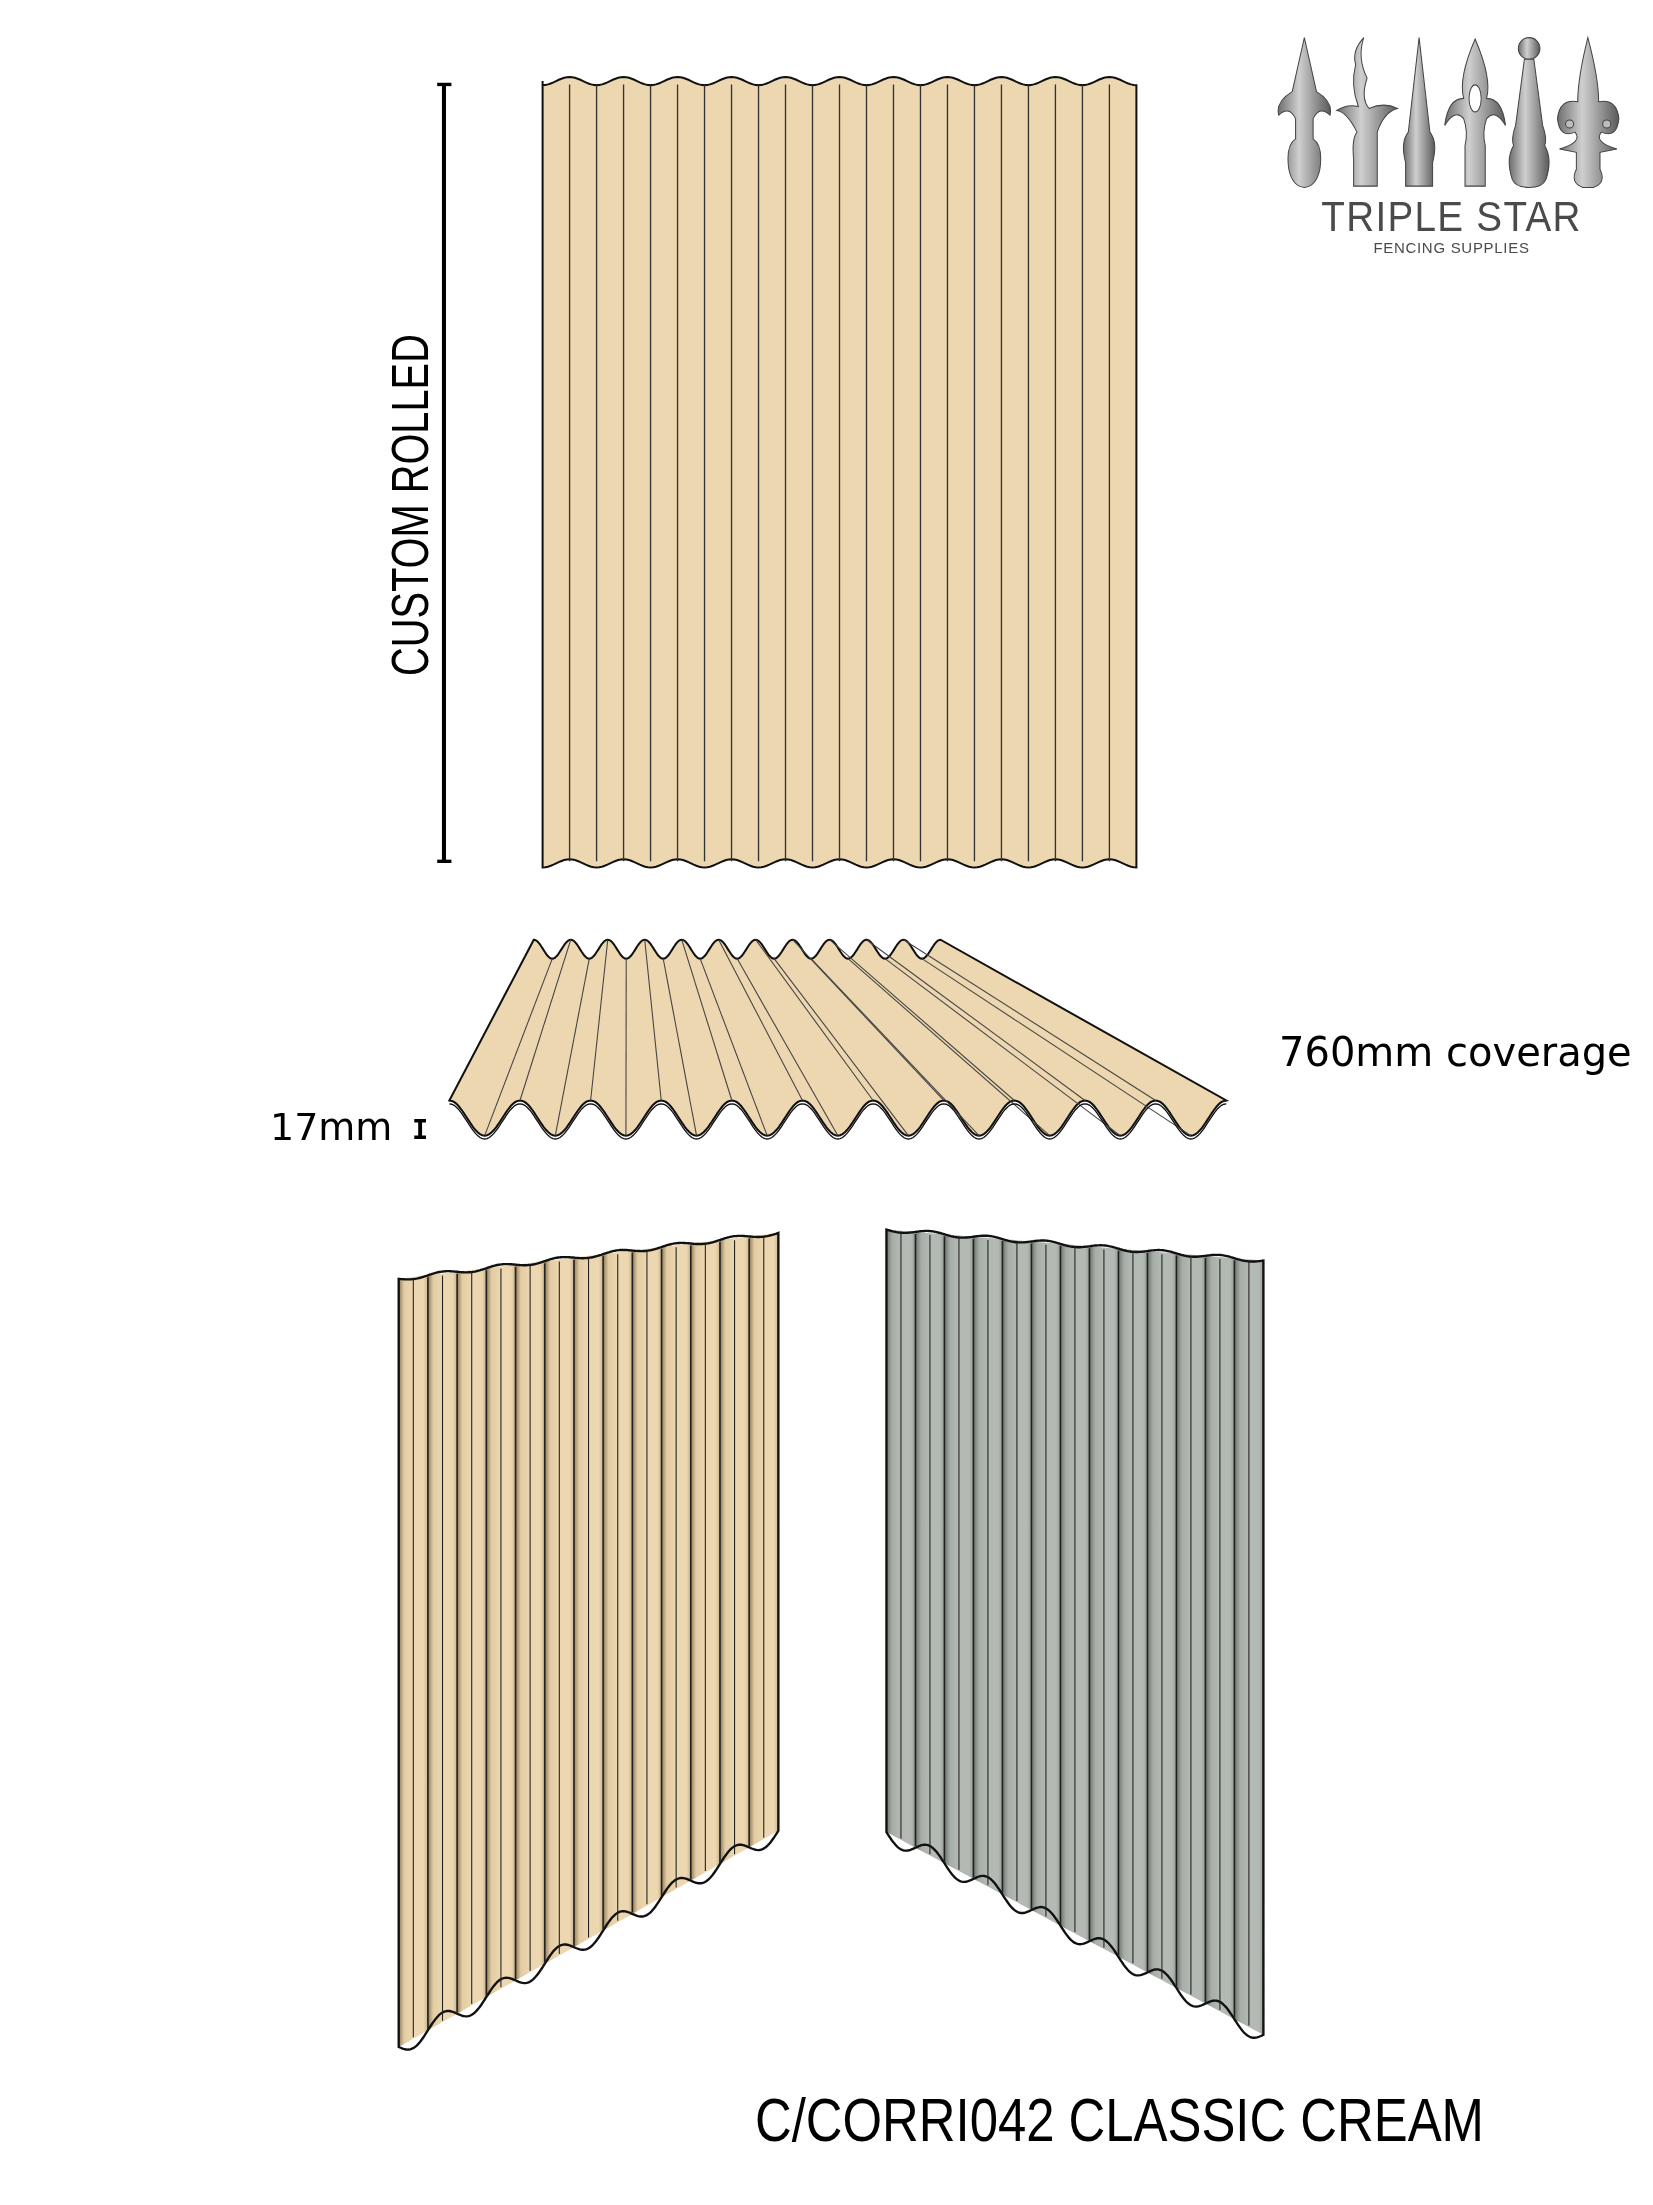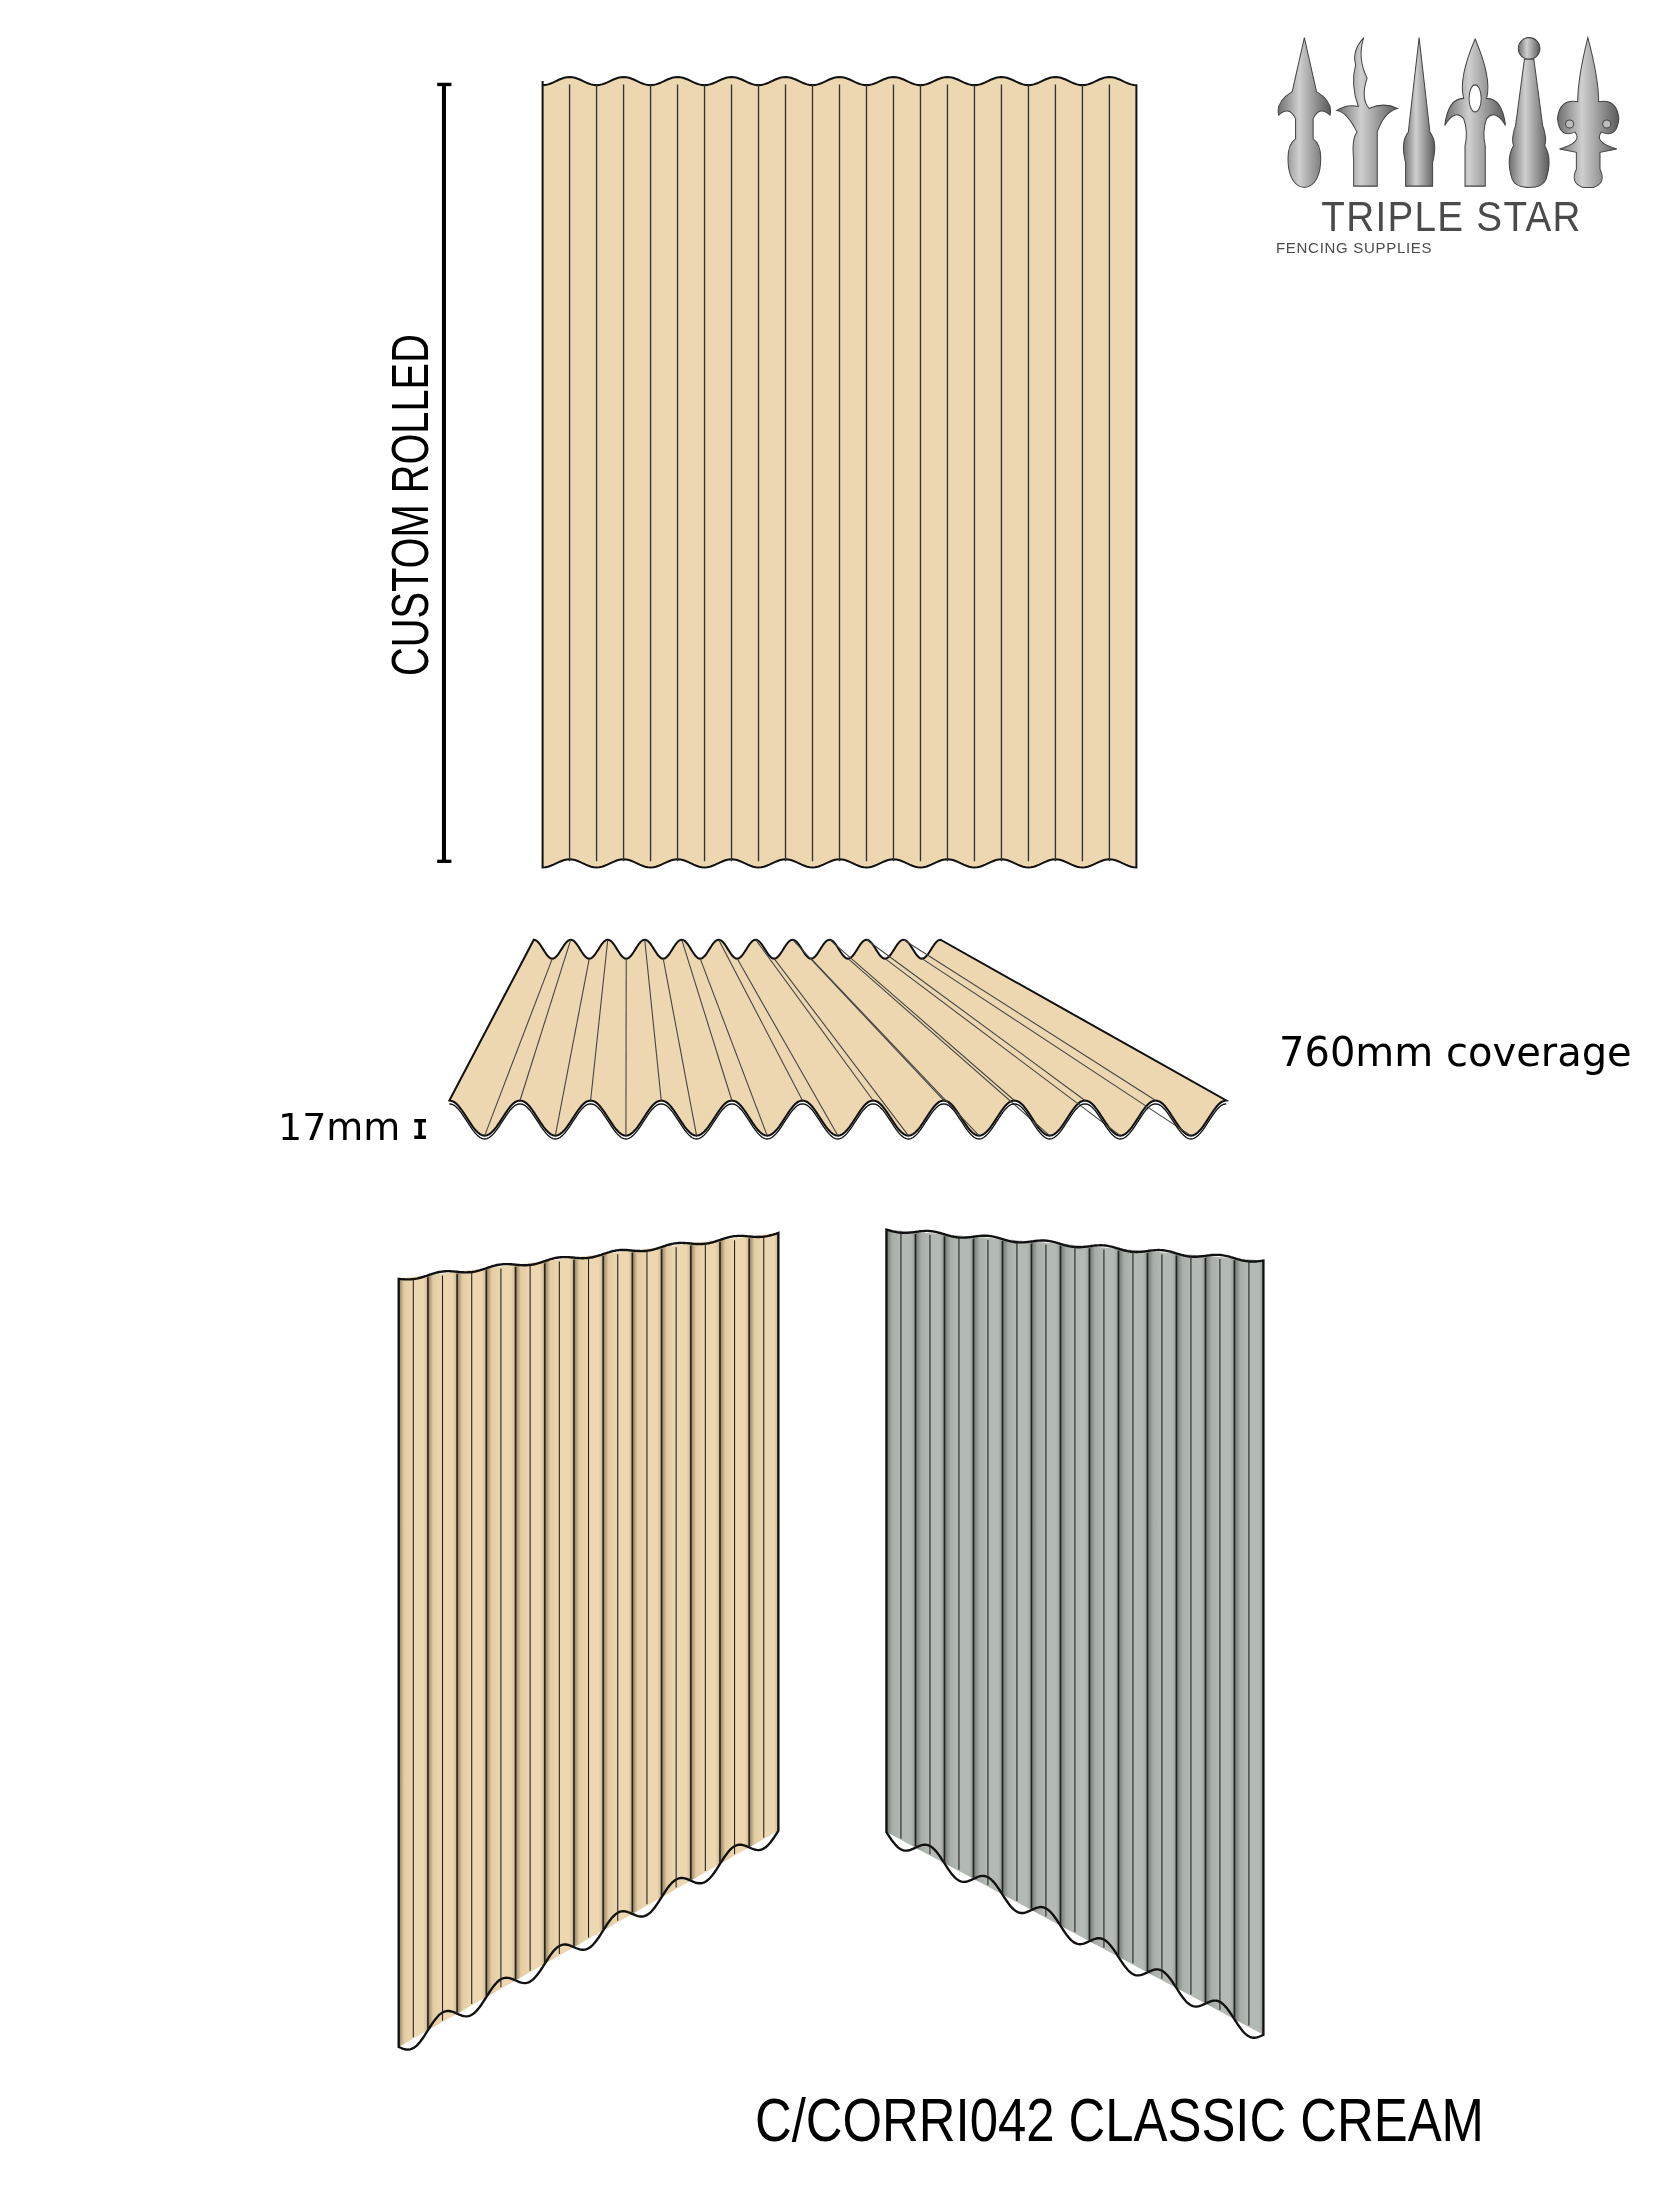--- a/index.html
+++ b/index.html
@@ -1,27 +1,27 @@
 <!DOCTYPE html>
 <html style="font-size:10.8px"><head>
 <meta charset="utf-8">
 <style>
   html, body { margin: 0; padding: 0; background: #ffffff; }
   body { width: 1654px; height: 2205px; position: relative; overflow: hidden; font-family: "DejaVu Sans", sans-serif; }
   .abs { position: absolute; }
   svg { position: absolute; left: 0; top: 0; }
   .label { position: absolute; color: #000; white-space: nowrap; line-height: 1; }
   #dim-label { font-family: "Liberation Sans Narrow", "Liberation Sans", sans-serif; font-size: 51px; transform-origin: left top; transform: rotate(-90deg) scaleX(0.78); left: 385px; top: 676px; letter-spacing: 0px; }
-  #thick-label { font-family: "DejaVu Sans", sans-serif; font-size: 38px; left: 270px; top: 1108px; margin-left: 8px; }
+  #thick-label { font-family: "DejaVu Sans", sans-serif; font-size: 38px; left: 270px; top: 1108px; }
   #thick-mark { font-family: "DejaVu Sans Mono", monospace; font-size: 27px; left: 412px; top: 1116px; font-weight: bold; }
   #cover-label { font-family: "DejaVu Sans", sans-serif; font-size: 40px; left: 1279px; top: 1032px; }
   #title { font-family: "Liberation Sans", sans-serif; font-size: 62px; left: 755px; top: 2089px; transform-origin: left top; transform: scaleX(0.82); }
   #logo { left: 1276px; top: 24px; width: 351px; height: 230px; }
   #logo-name { position: absolute; left: 0; width: 351px; text-align: center; top: 169px; font-family: "Liberation Sans", sans-serif; font-size: 42px; color: #4a4a4a; letter-spacing: 1.4px; transform: scaleX(0.92); }
-  #logo-sub { position: absolute; left: 0; width: 351px; top: 215px; font-family: "Liberation Sans", sans-serif; font-size: 15px; color: #4a4a4a; letter-spacing: 0.7px; }
+  #logo-sub { position: absolute; left: 0; width: 351px; text-align: center; top: 215px; font-family: "Liberation Sans", sans-serif; font-size: 15px; color: #4a4a4a; letter-spacing: 0.7px; }
 </style>
 </head>
 <body>
 
 <svg width="1654" height="2205" viewBox="0 0 2448 3264">
   <defs>
     <linearGradient id="flute-cream" x1="0" y1="0" x2="1" y2="0">
       <stop offset="0" stop-color="#8f7c5a"></stop>
       <stop offset="0.18" stop-color="#e3ccA3"></stop>
       <stop offset="0.5" stop-color="#EDD7B0"></stop>

